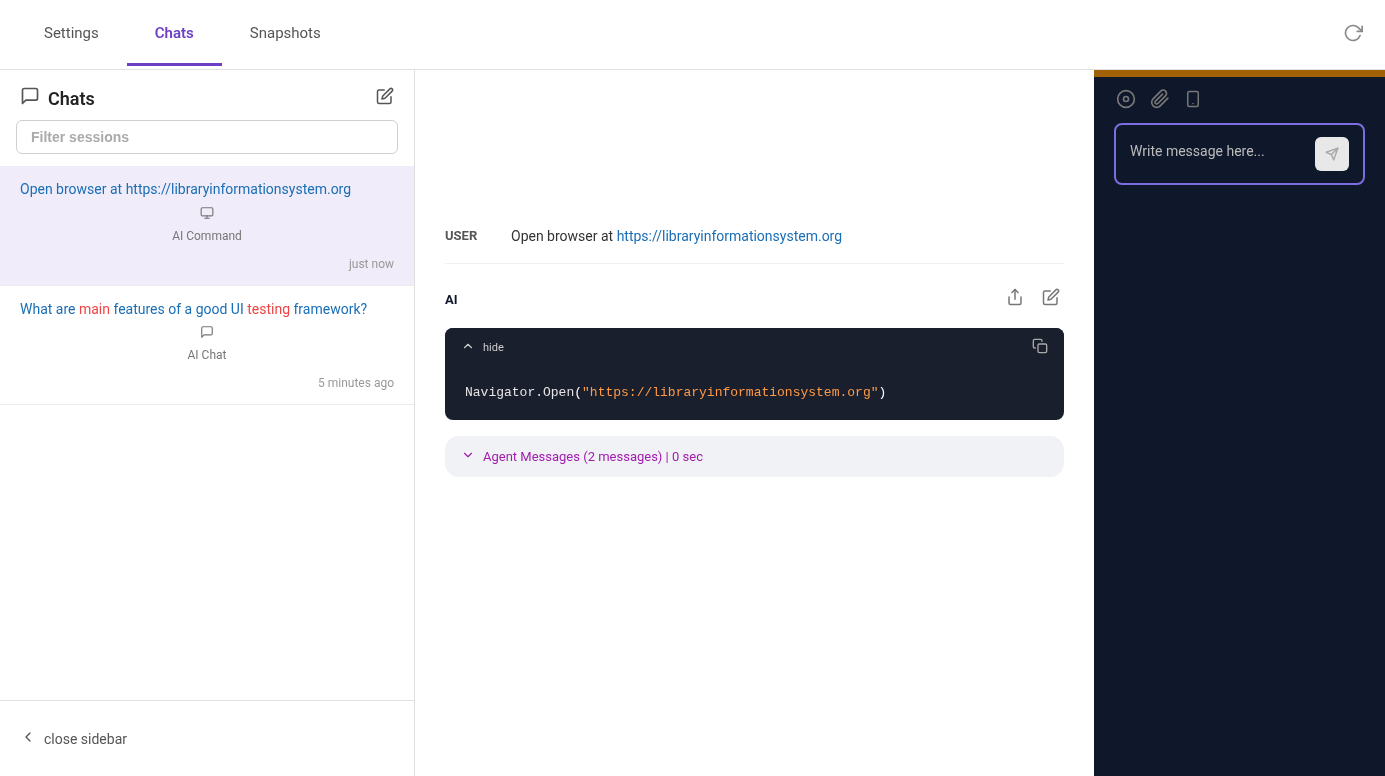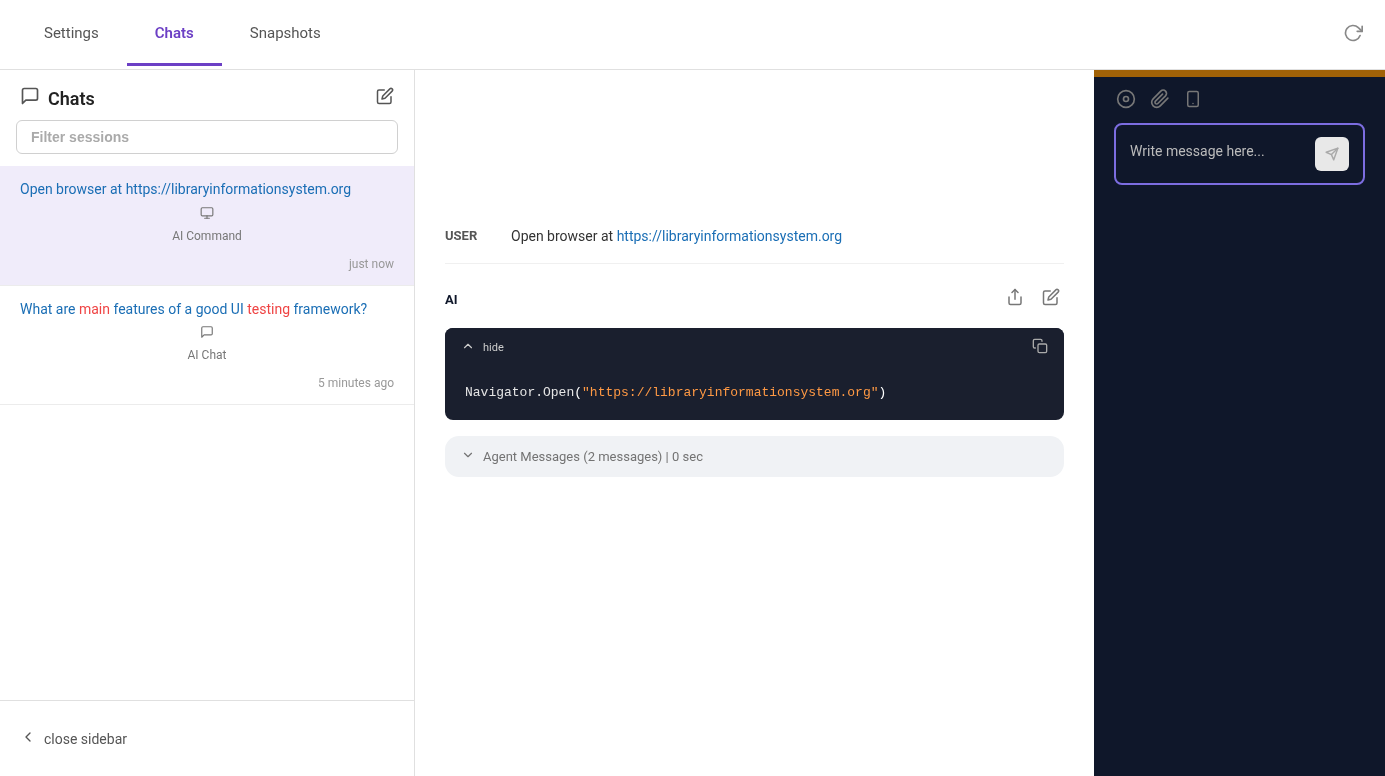--- a/index.html
+++ b/index.html
@@ -252,21 +252,21 @@
     
     .agent-messages-bar {
       background: #f0f2f5;
       border-radius: 14px;
       padding: 12px 16px;
       display: flex;
       align-items: center;
       gap: 8px;
       cursor: pointer;
       font-size: 13px;
-      color: #737373;
+      color: #a21caf;
     }
 
     
     .chat-input-area {
       border-top: 7px solid #a16207;
       padding: 12px 20px 16px 20px;
       background: #0f172a;
     }
     .chat-input-toolbar {
       display: flex;

